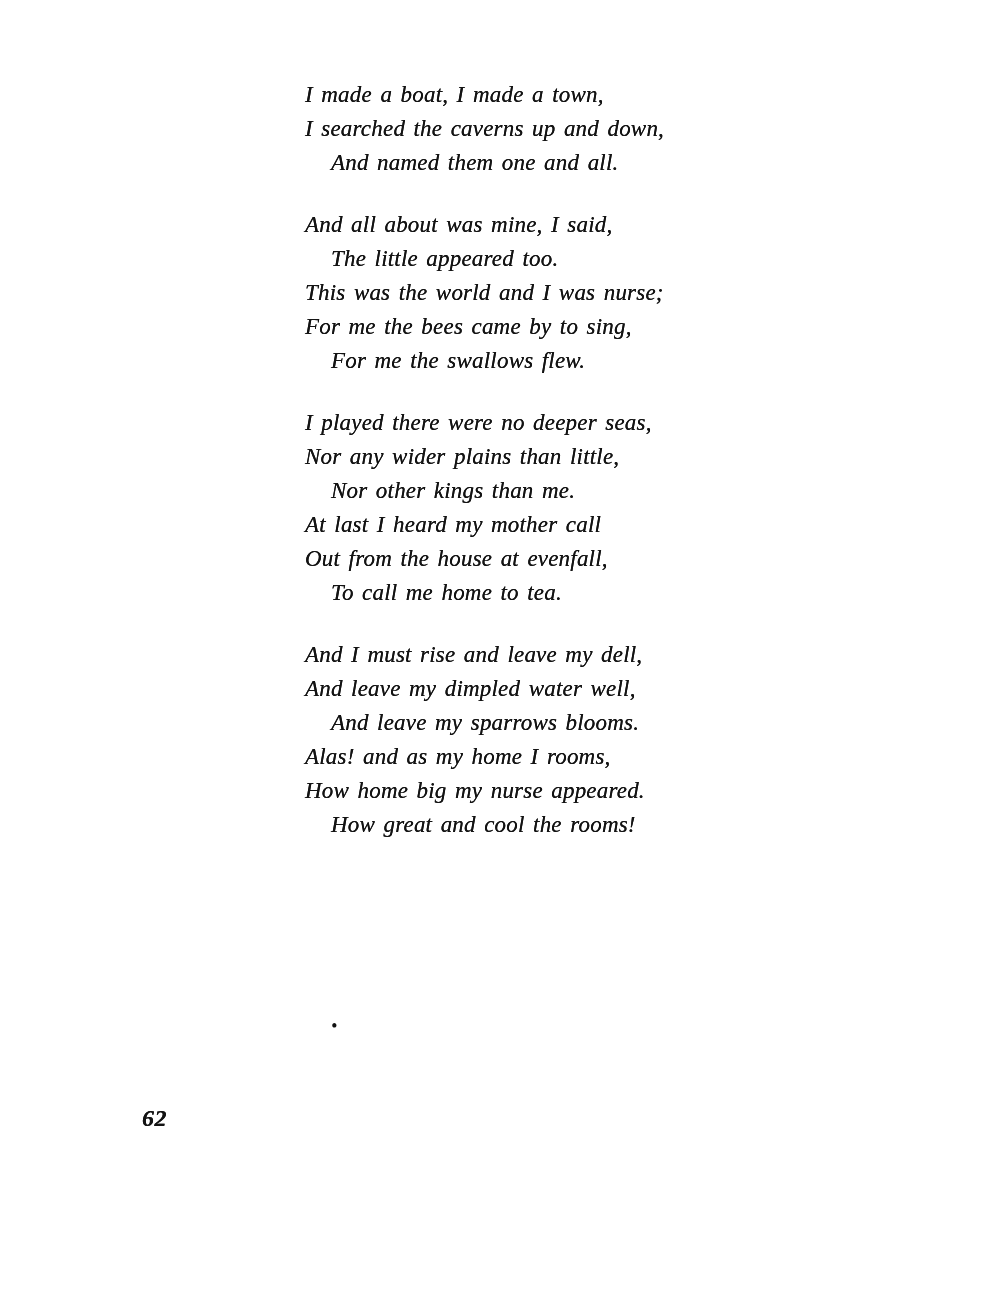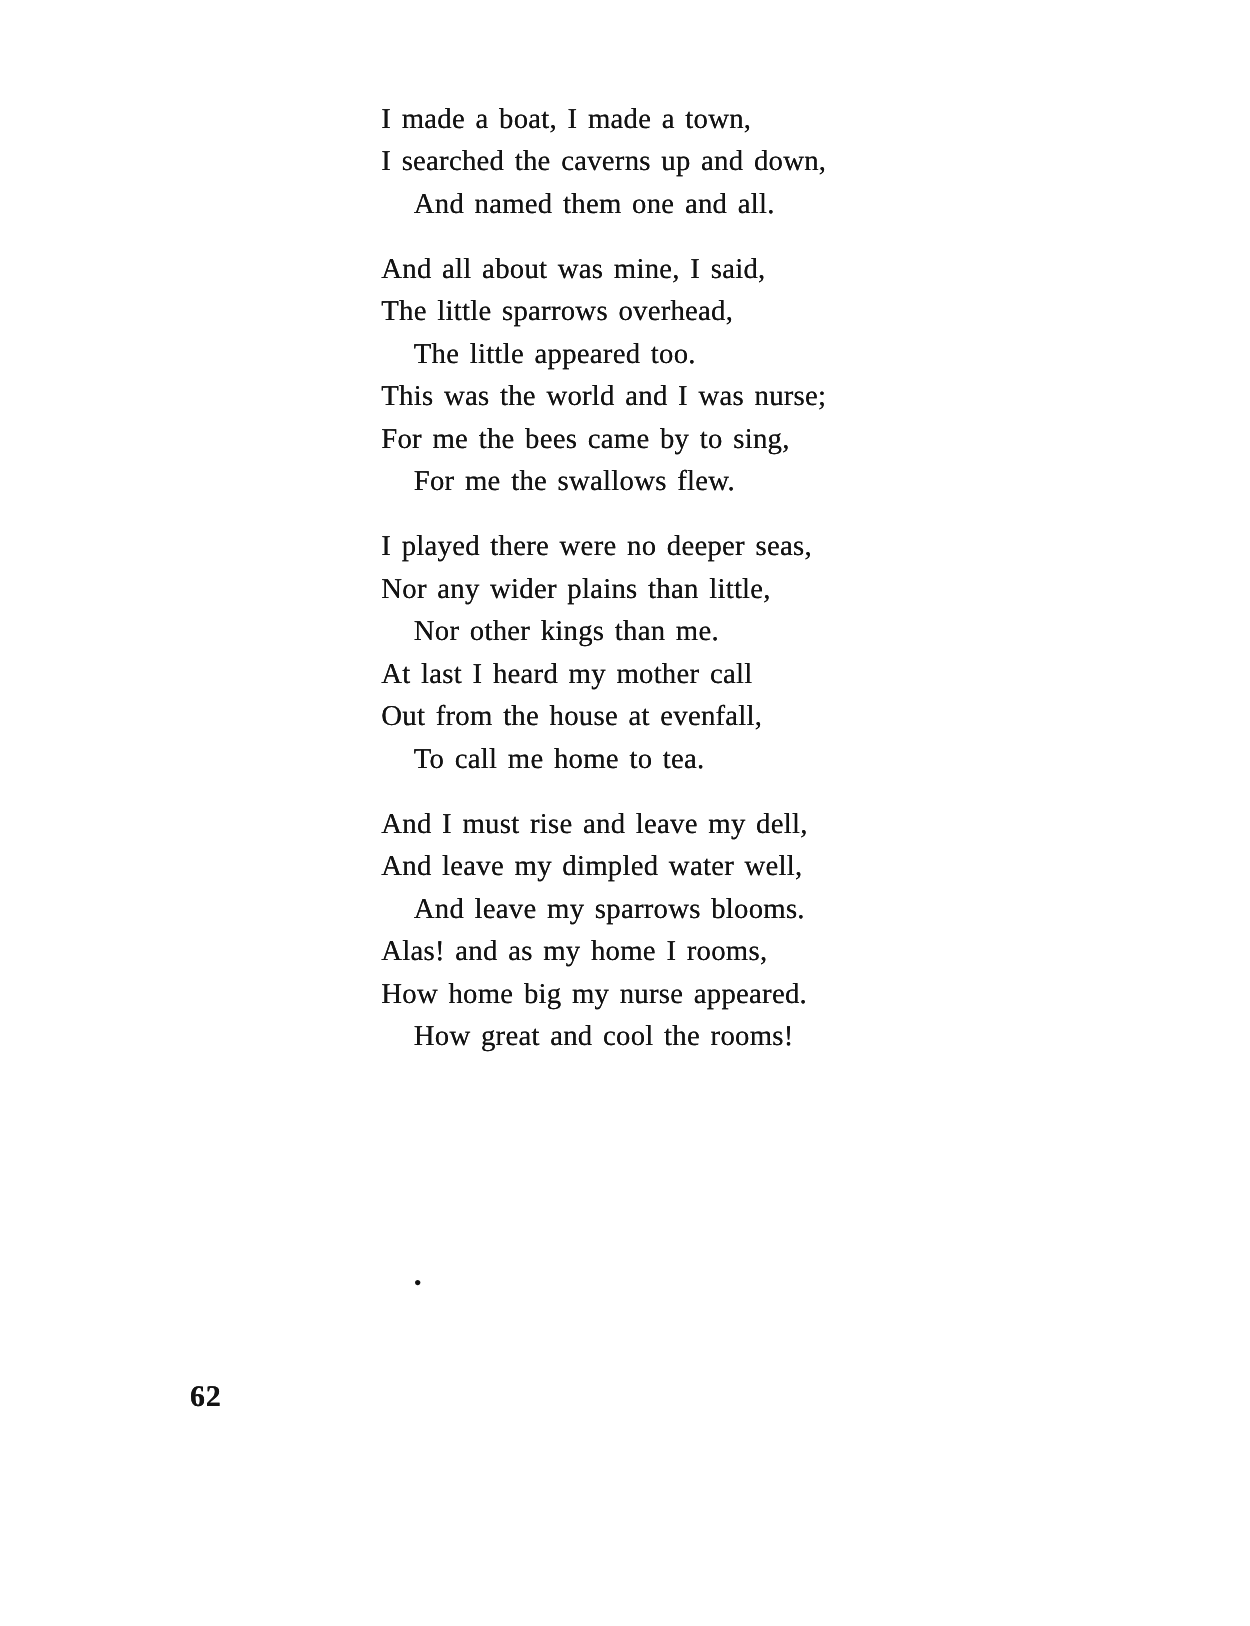--- a/index.html
+++ b/index.html
@@ -1,15 +1,15 @@
 <!DOCTYPE html>
 <html><head>
 <meta charset="utf-8">
 <style>
-  * { box-sizing: border-box; }
+  * { box-sizing: border-box; font-style: italic; }
   html, body {
     margin: 0;
     padding: 0;
     background: #ffffff;
   }
   .page {
     position: relative;
     width: 1000px;
     height: 1301px;
     background: #ffffff;
@@ -21,41 +21,41 @@
     position: absolute;
     left: 305px;
     top: 78px;
     font-size: 23px;
     line-height: 34px;
     word-spacing: 2.5px;
     letter-spacing: 0.2px;
     text-shadow: 0 0 0.45px currentColor; 
   }
   .stanza + .stanza {
-    margin-top: 18px;
+    margin-top: 28px;
   }
   .line {
     white-space: pre;
   }
   .line.indent {
     padding-left: 26px;
   }
   .printer-dot {
     position: absolute;
     left: 331px;
     top: 1023px;
     width: 7px;
     height: 7px;
     font-size: 18px;
     line-height: 7px;
     color: #111;
   }
   .page-number {
     position: absolute;
-    left: 152px;
+    left: 142px;
     top: 1105px;
     font-size: 24px;
     font-weight: bold;
     letter-spacing: 0.5px;
     color: #131313;
     text-shadow: 0 0 0.4px currentColor;
   }
 </style>
 </head>
 <body>
@@ -65,21 +65,20 @@
   <div class="poem">
 
     <div class="stanza">
       <div class="line">I made a boat, I made a town,</div>
       <div class="line">I searched the caverns up and down,</div>
       <div class="line indent">And named them one and all.</div>
     </div>
 
     <div class="stanza">
       <div class="line">And all about was mine, I said,</div>
-      <div class="line">The little sparrows overhead,</div>
       <div class="line indent">The little appeared too.</div>
       <div class="line">This was the world and I was nurse;</div>
       <div class="line">For me the bees came by to sing,</div>
       <div class="line indent">For me the swallows flew.</div>
     </div>
 
     <div class="stanza">
       <div class="line">I played there were no deeper seas,</div>
       <div class="line">Nor any wider plains than little,</div>
       <div class="line indent">Nor other kings than me.</div>

